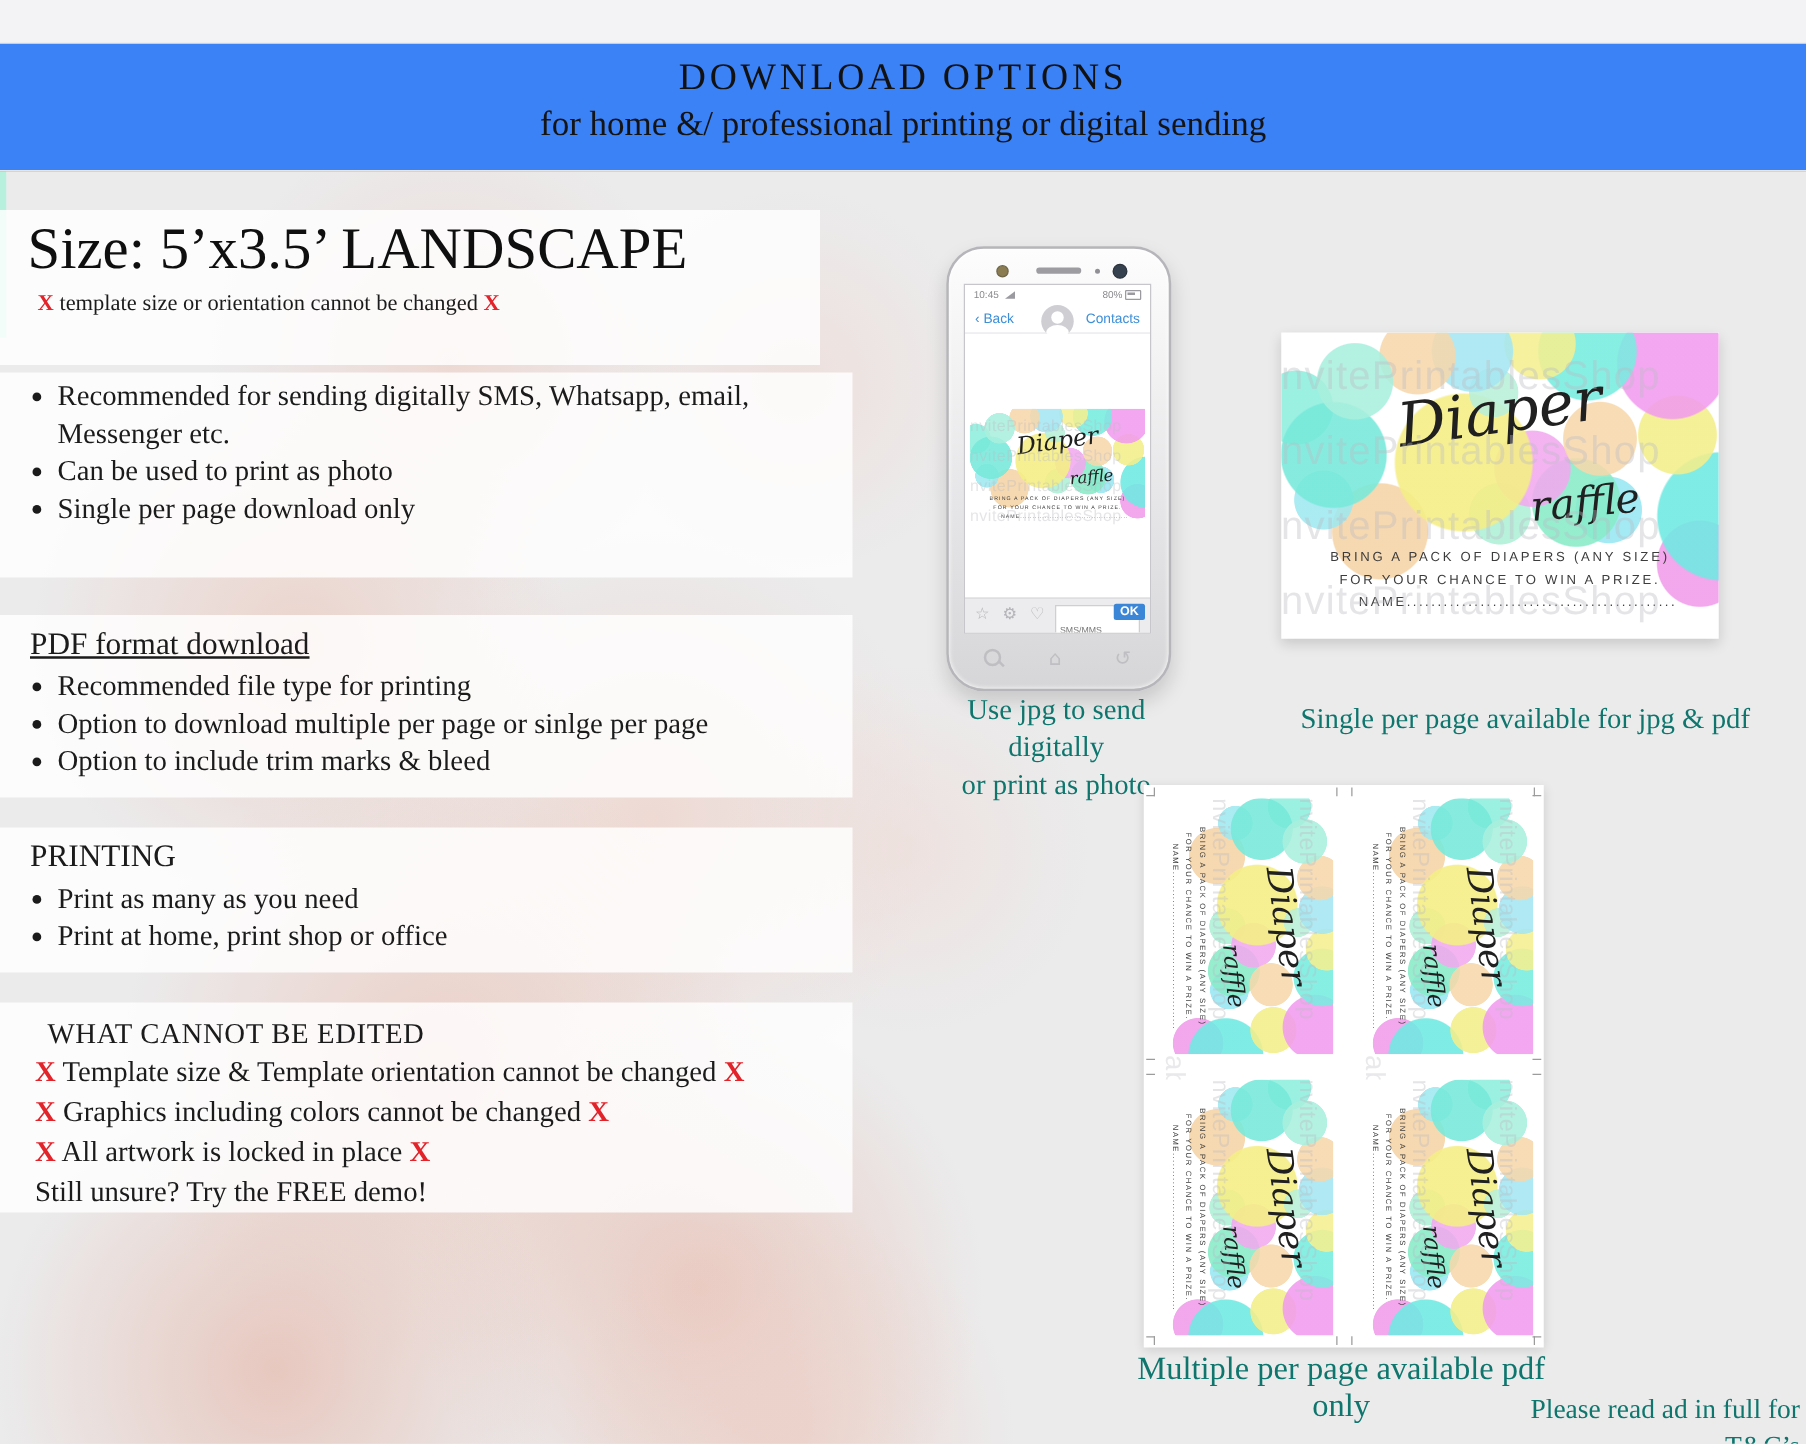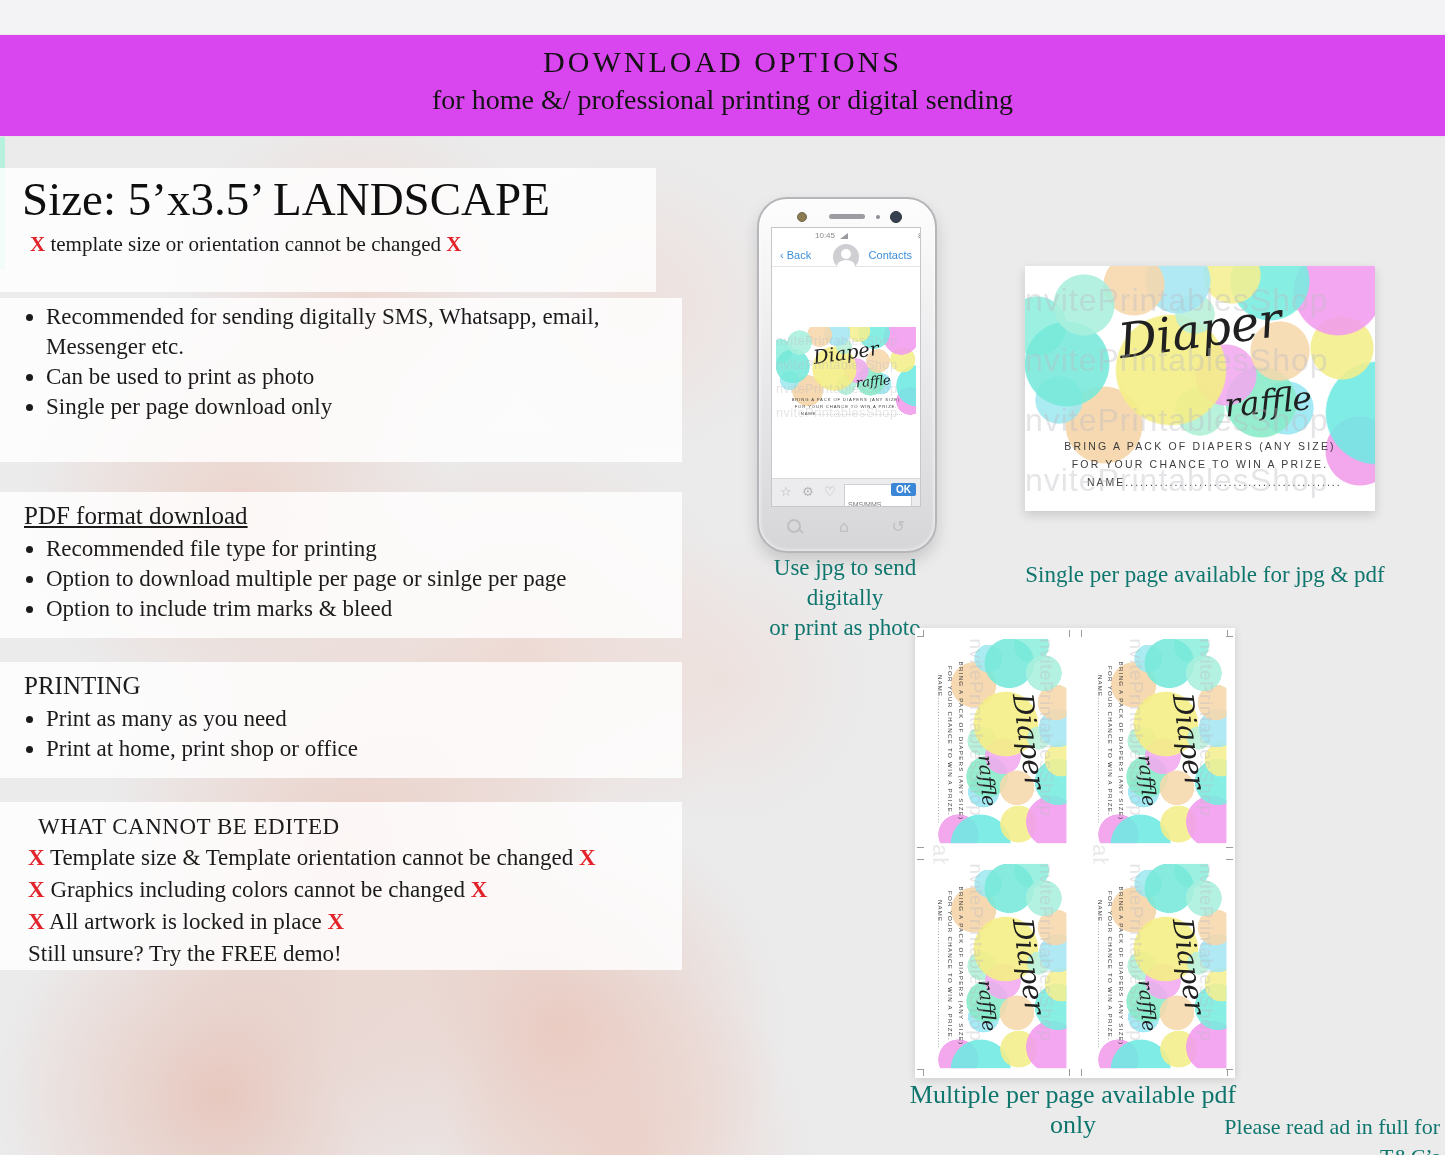--- a/index.html
+++ b/index.html
@@ -15,52 +15,52 @@
   .b2{left:10px;top:300px;width:460px;height:430px;background:radial-gradient(circle, rgba(236,206,196,.8) 0%, rgba(236,206,196,0) 68%);}
   .b3{left:260px;top:420px;width:520px;height:470px;background:radial-gradient(circle, rgba(239,213,205,.8) 0%, rgba(239,213,205,0) 66%);}
   .b4{left:470px;top:140px;width:330px;height:330px;background:radial-gradient(circle, rgba(240,217,210,.6) 0%, rgba(240,217,210,0) 66%);}
   .b5{left:70px;top:590px;width:560px;height:520px;background:radial-gradient(circle, rgba(235,203,193,.85) 0%, rgba(235,203,193,0) 66%);}
   .b6{left:300px;top:790px;width:520px;height:480px;background:radial-gradient(circle, rgba(233,199,189,.9) 0%, rgba(233,199,189,0) 64%);}
   .b7{left:-40px;top:860px;width:520px;height:470px;background:radial-gradient(circle, rgba(231,196,186,.9) 0%, rgba(231,196,186,0) 64%);}
   .b8{left:420px;top:960px;width:420px;height:380px;background:radial-gradient(circle, rgba(236,206,197,.75) 0%, rgba(236,206,197,0) 64%);}
   .b9{left:560px;top:520px;width:330px;height:320px;background:radial-gradient(circle, rgba(240,217,211,.5) 0%, rgba(240,217,211,0) 64%);}
   
   .top-strip{position:absolute;left:0;top:0;width:1445px;height:34px;background:#f3f3f5;border-bottom:1px solid #e7e7ea;}
-  .header-band{position:absolute;left:0;top:35px;width:1445px;height:101px;background:#d946ef;border-bottom:1px solid #e5e5e8;text-align:center;}
+  .header-band{position:absolute;left:0;top:35px;width:1445px;height:101px;background:#3b82f6;border-bottom:1px solid #e5e5e8;text-align:center;}
   .header-title{margin-top:10px;font-size:30px;letter-spacing:3px;color:#121212;}
   .header-sub{margin-top:5px;font-size:28px;color:#141414;}
   
   .edge-pink{position:absolute;left:0;top:56px;width:5px;height:22px;background:#f9a5ef;}
   .edge-mint{position:absolute;left:0;top:84px;width:5px;height:186px;background:#b7f1de;}
   
   .ibox{position:absolute;left:0;background:rgba(255,255,255,.82);}
   .box-size{top:168px;width:656px;height:124px;}
   .size-title{margin:4px 0 0 22px;font-size:47px;color:#0f0f0f;}
-  .size-note{margin:6px 0 0 30px;font-size:21px;}
+  .size-note{margin:6px 0 0 30px;font-size:18px;}
   .rx{color:#e2232a;font-weight:bold;}
   .box-jpg{top:298px;width:682px;height:164px;}
   .box-pdf{top:492px;width:682px;height:146px;}
   .box-print{top:662px;width:682px;height:116px;}
   .box-edit{top:802px;width:682px;height:168px;}
   .sec-head{margin:10px 0 2px 24px;font-size:25px;}
   .sec-head.u{text-decoration:underline;}
   ul.blist{margin:4px 0 0 0;padding-left:46px;list-style:disc;}
   ul.blist li{font-size:23px;line-height:30px;padding-right:10px;}
   .edit-head{margin:12px 0 2px 38px;font-size:23px;letter-spacing:.5px;}
   .edit-line{margin:3px 0 0 28px;font-size:23px;line-height:29px;}
   
   .phone{position:absolute;left:757px;top:197px;width:176px;height:352px;
     background:linear-gradient(180deg,#fdfdfd,#e7e7e9 55%,#d6d6d8);
     border:2px solid #b6b6ba;border-radius:30px;box-shadow:0 8px 16px rgba(0,0,0,.15), inset 0 0 4px #ffffff;}
   .cam-dot{position:absolute;left:38px;top:13px;width:8px;height:8px;border-radius:50%;background:#8b7c51;border:1px solid #6f6647;}
   .speaker{position:absolute;left:70px;top:15px;width:36px;height:5px;border-radius:3px;background:#9c9ca1;}
   .sensor-dot{position:absolute;left:117px;top:16px;width:4px;height:4px;border-radius:50%;background:#8f8f96;}
   .front-cam{position:absolute;left:131px;top:12px;width:10px;height:10px;border-radius:50%;background:#36414f;border:1px solid #2a323c;}
   .screen{position:absolute;left:12px;top:28px;width:148px;height:278px;background:#ffffff;border:1px solid #c7c7cb;overflow:hidden;}
-  .statusbar{position:absolute;left:0;top:0;width:100%;height:14px;font-family:"Liberation Sans",sans-serif;font-size:8px;color:#8a8a8e;margin-left:36px;}
+  .statusbar{position:absolute;left:0;top:0;width:100%;height:14px;font-family:"Liberation Sans",sans-serif;font-size:8px;color:#8a8a8e;}
   .st-time{position:absolute;left:7px;top:3px;}
   .st-signal{position:absolute;left:32px;top:5px;width:0;height:0;border-left:8px solid transparent;border-bottom:6px solid #9a9aa0;}
   .st-batt-label{position:absolute;right:22px;top:3px;}
   .st-batt{position:absolute;right:7px;top:4px;width:11px;height:6px;border:1px solid #9a9aa0;border-radius:1px;}
   .st-batt:after{content:"";position:absolute;left:1px;top:1px;width:6px;height:2px;background:#9a9aa0;}
   .navrow{position:absolute;left:0;top:14px;width:100%;height:24px;border-bottom:1px solid #e4e4e7;font-family:"Liberation Sans",sans-serif;font-size:11px;color:#3d8fd8;}
   .nav-back{position:absolute;left:8px;top:7px;}
   .nav-contacts{position:absolute;right:8px;top:7px;}
   .avatar{position:absolute;left:61px;top:2px;width:26px;height:26px;border-radius:50%;background:#cfcfd3;overflow:hidden;}
   .avatar .head{position:absolute;left:8px;top:5px;width:10px;height:10px;border-radius:50%;background:#ffffff;}
@@ -123,21 +123,21 @@
   .gcell{position:absolute;width:160px;height:225px;}
   .gc1{left:0;top:0;} .gc2{left:160px;top:0;} .gc3{left:0;top:225px;} .gc4{left:160px;top:225px;}
   .gcell .card{position:absolute;left:50%;top:50%;transform:translate(-50%,-50%) rotate(90deg) scale(0.585);}
   .tick{position:absolute;background:#9c9c9c;}
   .tv{width:1px;height:7px;} .th{width:7px;height:1px;}
   .pagewm{position:absolute;width:440px;transform:rotate(90deg);font-family:"Liberation Sans",sans-serif;
     font-size:22px;color:rgba(200,200,206,.4);letter-spacing:1px;pointer-events:none;text-align:center;}
   
   .cap{position:absolute;font-size:23px;color:#0f766e;text-align:center;line-height:30px;}
   .cap-phone{left:733px;top:553px;width:224px;}
-  .cap-single{left:1010px;top:560px;width:390px;}
+  .cap-single{left:1010px;top:560px;width:390px;text-align:right;}
   .cap-multi{left:898px;top:1080px;width:350px;font-size:26px;}
   .cap-terms{left:1160px;top:1112px;width:280px;font-size:22px;text-align:right;}
 </style>
 </head>
 <body>
 
 <div class="blob b1"></div>
 <div class="blob b2"></div>
 <div class="blob b3"></div>
 <div class="blob b4"></div>

